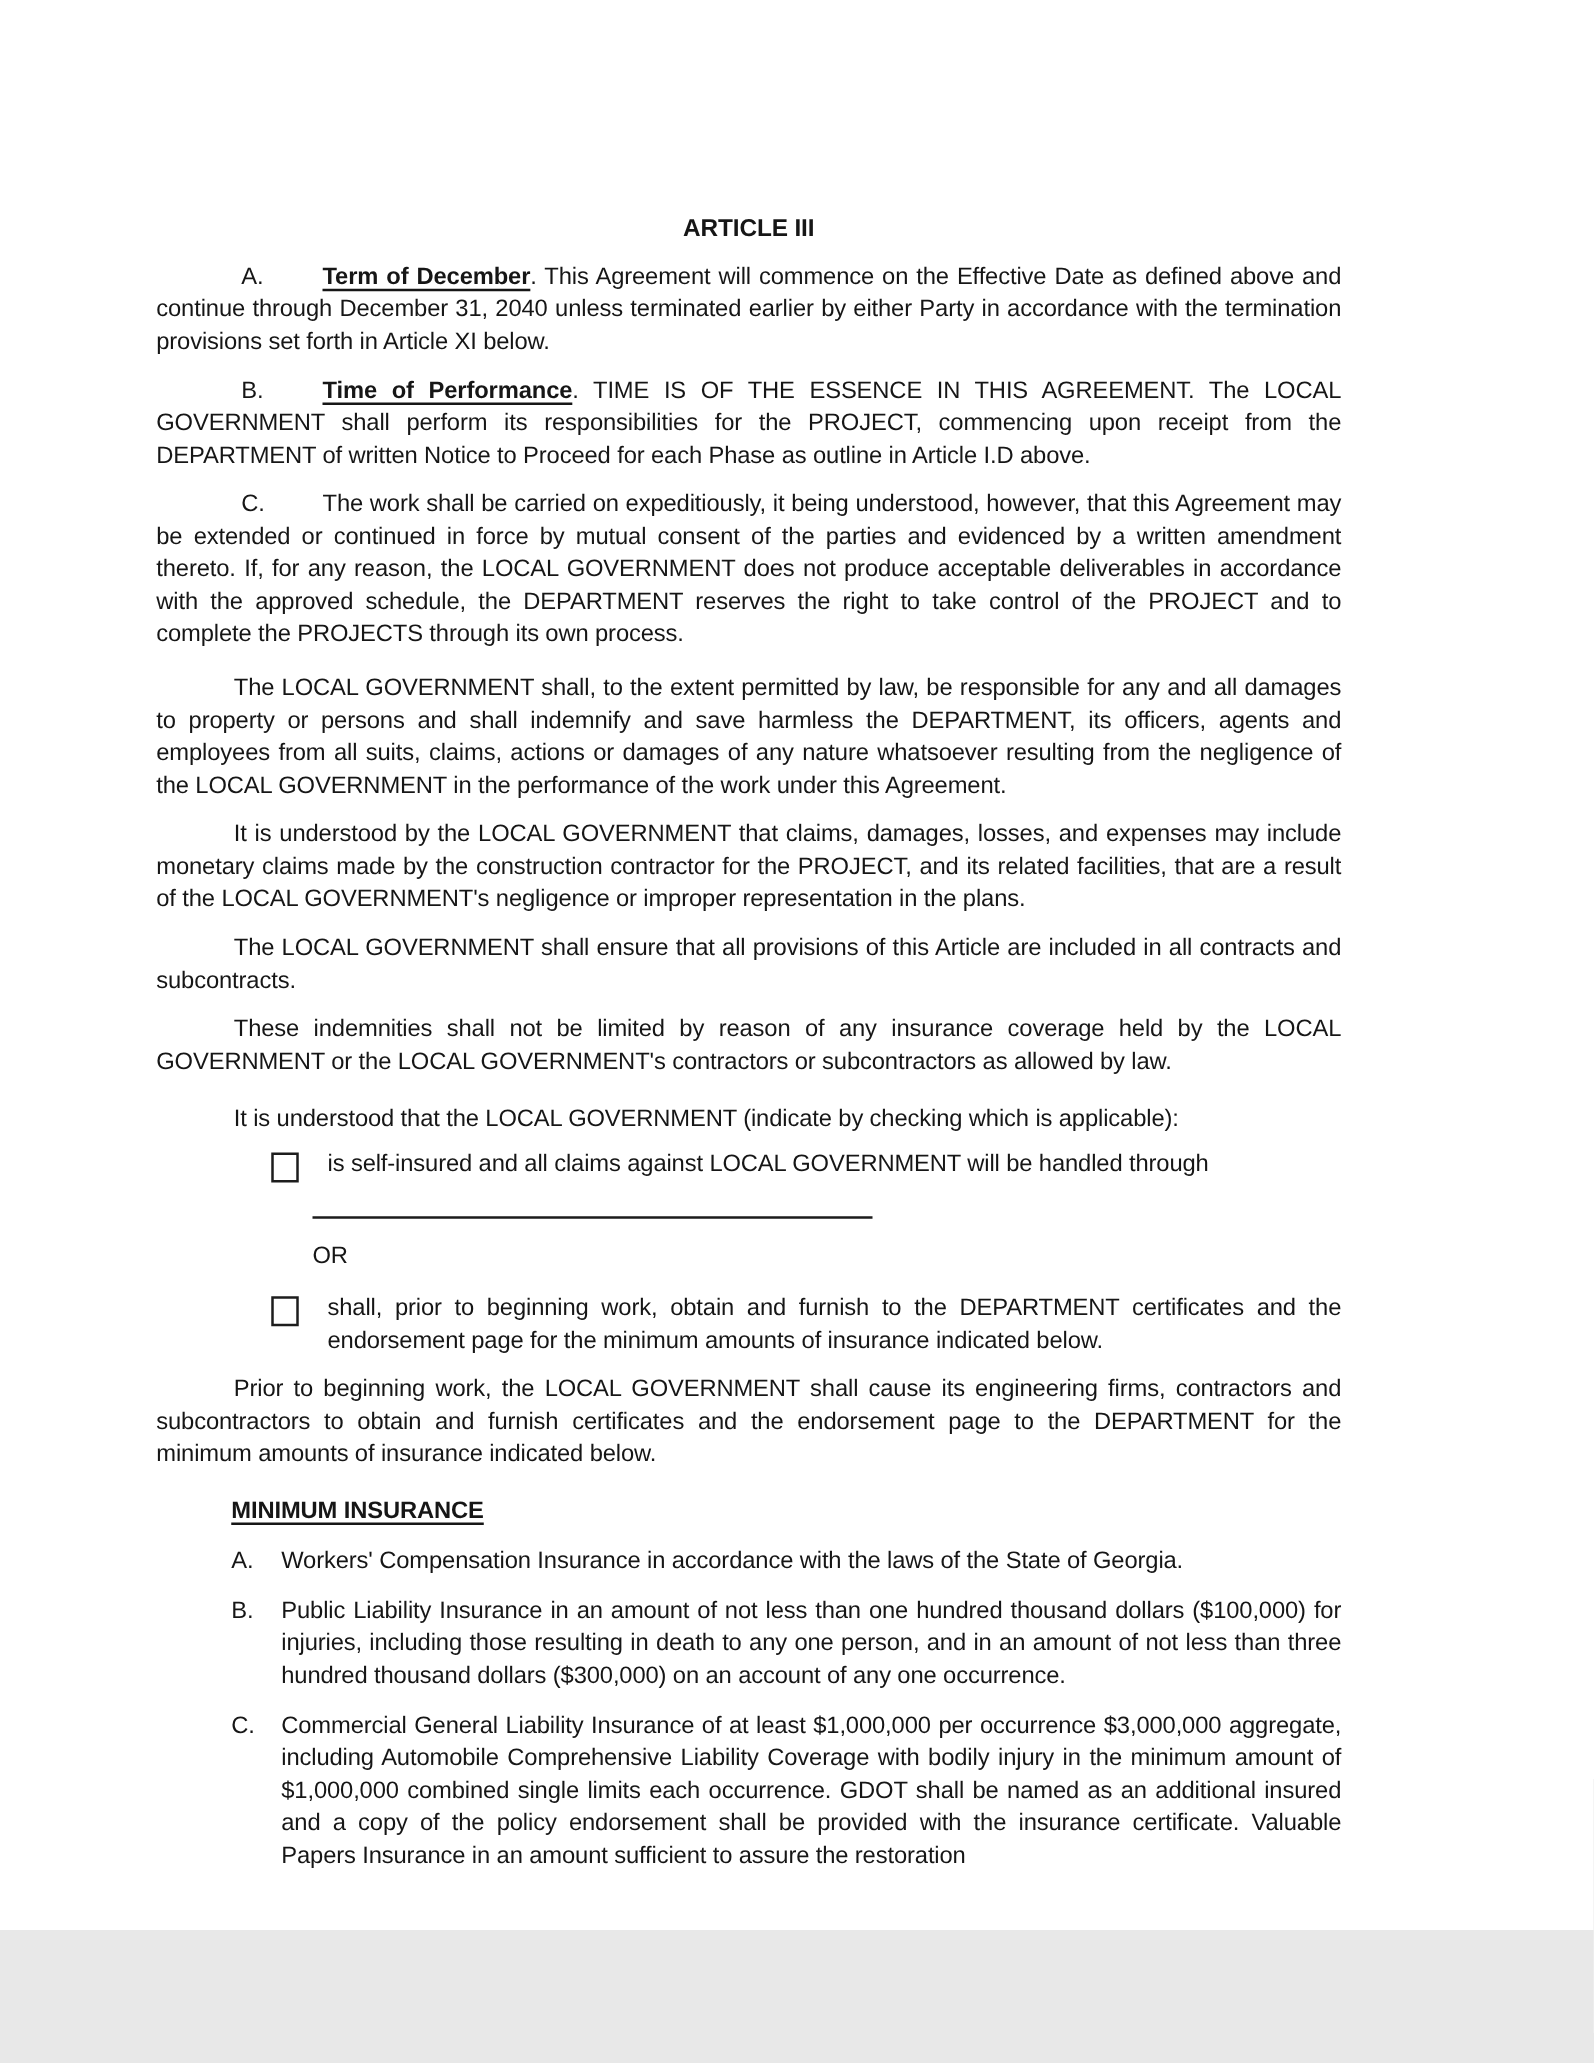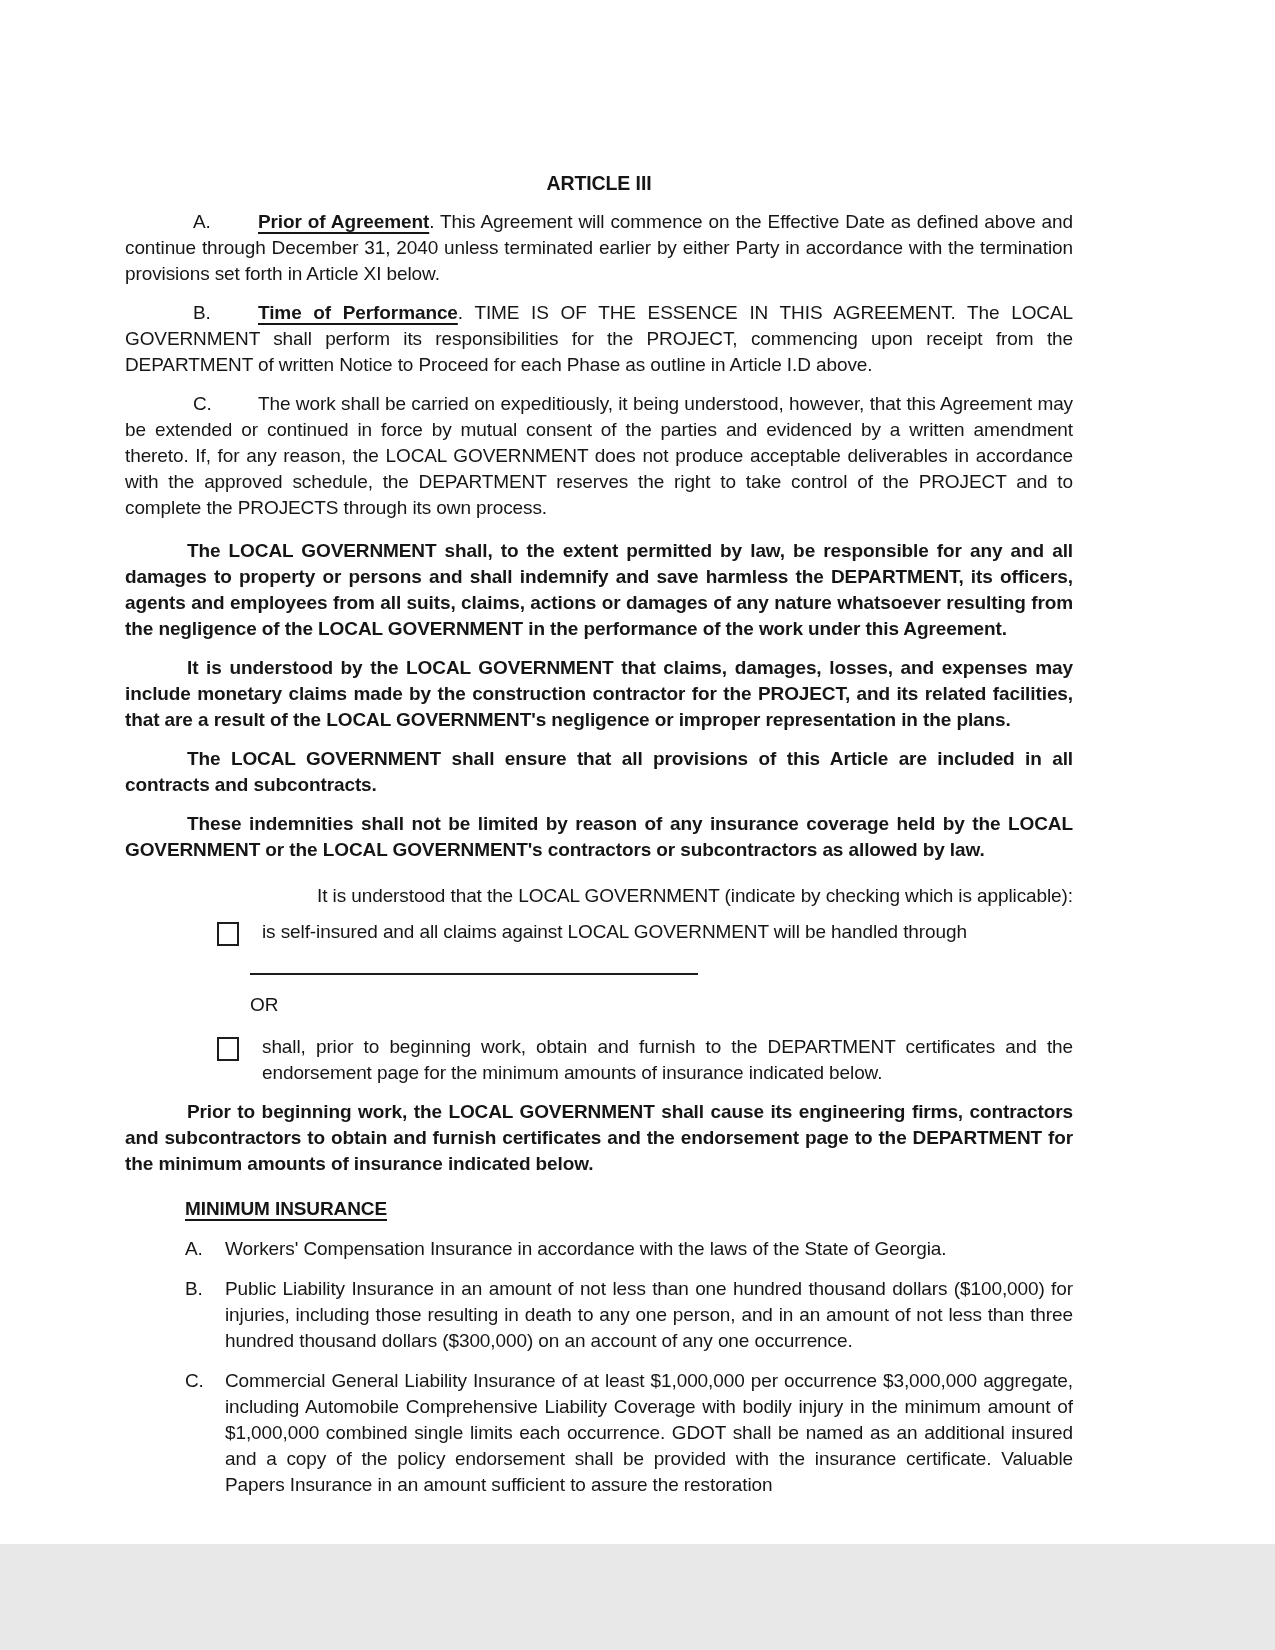--- a/index.html
+++ b/index.html
@@ -20,31 +20,30 @@
   .content {
     padding: 170px 202px 0 125px; 
   }
   .article-heading { text-align: center; font-weight: bold; font-size: 19.5px; }
   .article-heading div { line-height: 26px; }
 
   p.body-para {
     text-align: justify;
     text-indent: 62px;
     margin-top: 13px;
-    font-weight: bold;
   }
   
   p.lettered { text-align: justify; text-indent: 68px; margin-top: 13px; }
   .item-label { display: inline-block; width: 65px; text-indent: 0; }
   .item-title { font-weight: bold; text-decoration: underline; text-underline-offset: 4px; text-decoration-thickness: 2px; }
 
   .mt-head { margin-top: 22px; }
   .mt-art { margin-top: 17px; }
 
-  .intro-line { margin-top: 20px; text-indent: 62px; text-align: right; }
+  .intro-line { margin-top: 20px; text-indent: 62px; }
 
   .option-row { display: flex; margin-top: 10px; margin-left: 80px; padding-left: 12px; }
   .checkbox {
     flex: none;
     width: 22px; height: 24px;
     border: 2px solid #1d1d1d;
     margin-top: 3px;
     background: #fff;
     cursor: pointer;
   }
@@ -78,21 +77,21 @@
 </head>
 <body>
 
 <div class="page">
   <div class="content">
 
     <div class="article-heading">
       <div>ARTICLE III</div>
     </div>
 
-    <p class="lettered mt-head"><span class="item-label">A.</span><span class="item-title">Prior of Agreement</span><span>.  This Agreement will commence on the Effective Date as defined above and continue through December 31, 2040 unless terminated earlier by either Party in accordance with the termination provisions set forth in Article XI below.</span></p>
+    <p class="lettered mt-head"><span class="item-label">A.</span><span class="item-title">Term of December</span><span>.  This Agreement will commence on the Effective Date as defined above and continue through December 31, 2040 unless terminated earlier by either Party in accordance with the termination provisions set forth in Article XI below.</span></p>
 
     <p class="lettered"><span class="item-label">B.</span><span class="item-title">Time of Performance</span><span>. TIME IS OF THE ESSENCE IN THIS AGREEMENT.  The LOCAL GOVERNMENT shall perform its responsibilities for the PROJECT, commencing upon receipt from the DEPARTMENT of written Notice to Proceed for each Phase as outline in Article I.D above.</span></p>
 
     <p class="lettered"><span class="item-label">C.</span><span>The work shall be carried on expeditiously, it being understood, however, that this Agreement may be extended or continued in force by mutual consent of the parties and evidenced by a written amendment thereto.  If, for any reason, the LOCAL GOVERNMENT does not produce acceptable deliverables in accordance with the approved schedule, the DEPARTMENT reserves the right to take control of the PROJECT and to complete the PROJECTS through its own process.</span></p>
 
 
     <p class="body-para" style="margin-top:17px">The LOCAL GOVERNMENT shall, to the extent permitted by law, be responsible for any and all damages to property or persons and shall indemnify and save harmless the DEPARTMENT, its officers, agents and employees from all suits, claims, actions or damages of any nature whatsoever resulting from the negligence of the LOCAL GOVERNMENT in the performance of the work under this Agreement.</p>
     <p class="body-para">It is understood by the LOCAL GOVERNMENT that claims, damages, losses, and expenses may include monetary claims made by the construction contractor for the PROJECT, and its related facilities, that are a result of the LOCAL GOVERNMENT's negligence or improper representation in the plans.</p>
     <p class="body-para">The LOCAL GOVERNMENT shall ensure that all provisions of this Article are included in all contracts and subcontracts.</p>
     <p class="body-para">These indemnities shall not be limited by reason of any insurance coverage held by the LOCAL GOVERNMENT or the LOCAL GOVERNMENT's contractors or subcontractors as allowed by law.</p>

